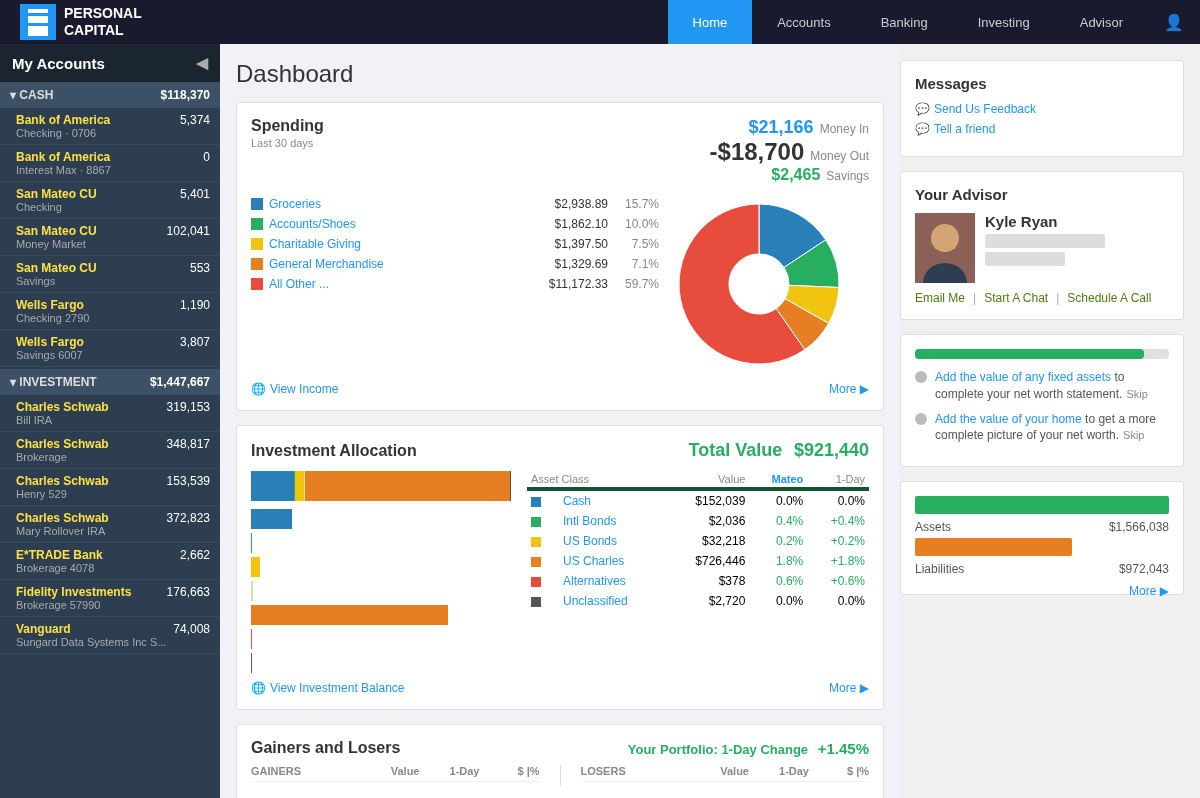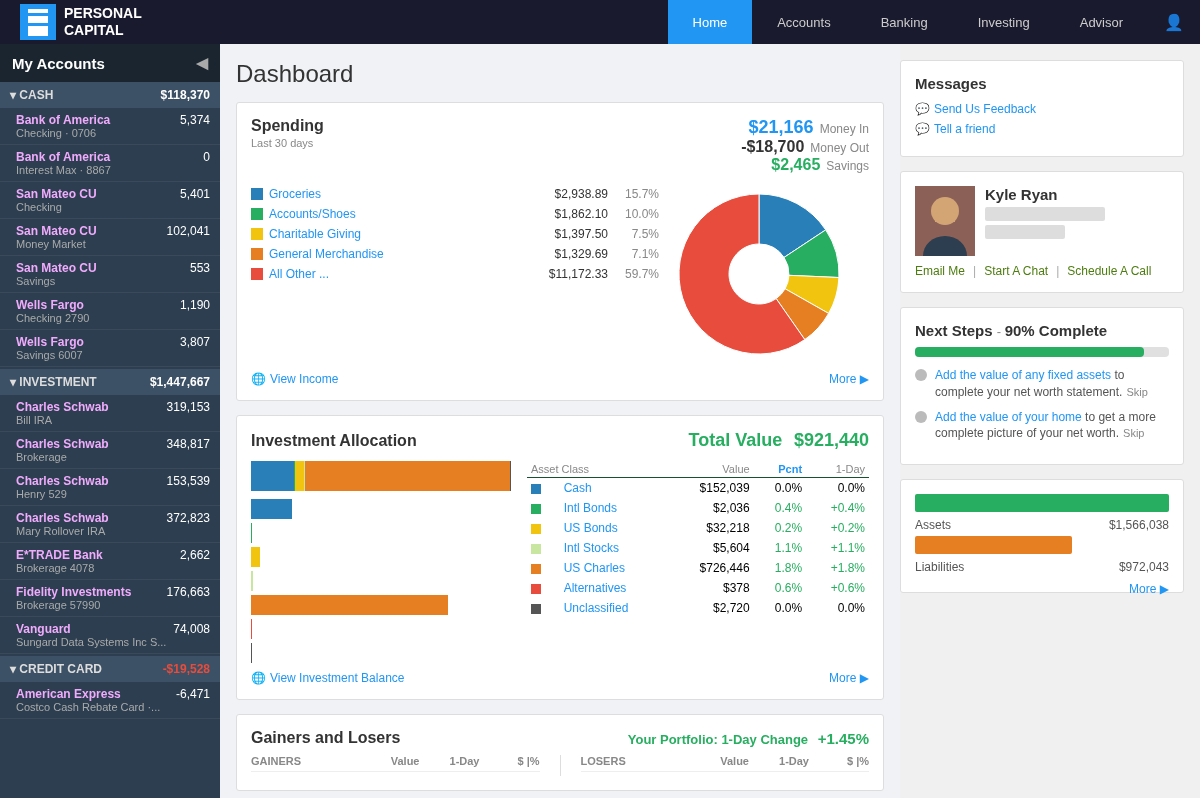--- a/index.html
+++ b/index.html
@@ -26,40 +26,40 @@
     
     .sidebar { width: 220px; background: #2c3e50; color: white; overflow-y: auto; flex-shrink: 0; }
     .sidebar-title { background: #1a252f; display: flex; align-items: center; justify-content: space-between; padding: 10px 12px; font-size: 15px; font-weight: bold; }
     .sidebar-title .collapse-btn { cursor: pointer; color: #aaa; }
     .sidebar-section { margin-bottom: 2px; }
     .sidebar-section-header { background: #3d5166; display: flex; align-items: center; justify-content: space-between; padding: 6px 10px; cursor: pointer; }
     .sidebar-section-header .section-name { font-size: 12px; font-weight: bold; text-transform: uppercase; color: #ddd; display: flex; align-items: center; gap: 6px; }
     .sidebar-section-header .section-total { font-size: 12px; color: #fff; font-weight: bold; }
     .sidebar-section-header .section-total.negative { color: #e74c3c; }
     .sidebar-account { padding: 5px 10px 5px 16px; border-bottom: 1px solid #3a4a5a; cursor: pointer; }
-    .sidebar-account .acct-name { color: #f0abfc; font-size: 12px; font-weight: bold; }
+    .sidebar-account .acct-name { color: #fde047; font-size: 12px; font-weight: bold; }
     .sidebar-account .acct-sub { color: #aaa; font-size: 11px; }
     .sidebar-account .acct-row { display: flex; justify-content: space-between; align-items: baseline; }
     .sidebar-account .acct-value { color: white; font-size: 12px; }
 
     
     .content { flex: 1; overflow-y: auto; padding: 0; background: #f0f2f5; }
     .content-inner { padding: 16px; }
     .dashboard-title { font-size: 24px; font-weight: normal; color: #333; margin-bottom: 14px; }
 
     
     .card { background: white; border: 1px solid #ddd; border-radius: 3px; margin-bottom: 14px; padding: 14px; }
 
     
     .spending-header { display: flex; align-items: flex-start; justify-content: space-between; margin-bottom: 10px; }
     .spending-title { font-size: 16px; font-weight: bold; color: #333; }
     .spending-sub { color: #888; font-size: 11px; margin-top: 2px; }
     .spending-amounts { text-align: right; }
     .spending-amounts .money-in { color: #2196F3; font-size: 18px; font-weight: bold; }
-    .spending-amounts .money-out { color: #333; font-size: 16px; font-weight: bold; }
+    .spending-amounts .money-out { color: #333; font-size: 24px; font-weight: bold; }
     .spending-amounts .savings { color: #27ae60; font-size: 16px; font-weight: bold; }
     .spending-amounts .label { color: #888; font-size: 12px; margin-left: 6px; }
     .spending-body { display: flex; gap: 10px; }
     .spending-legend { flex: 1; }
     .legend-row { display: flex; align-items: center; gap: 6px; padding: 3px 0; }
     .legend-dot { width: 12px; height: 12px; flex-shrink: 0; }
     .legend-name { color: #2196F3; font-size: 12px; flex: 1; cursor: pointer; }
     .legend-val { font-size: 12px; color: #333; width: 80px; text-align: right; }
     .legend-pct { font-size: 12px; color: #888; width: 45px; text-align: right; }
     .spending-chart { width: 200px; height: 180px; flex-shrink: 0; }
@@ -76,21 +76,21 @@
     .invest-total { font-size: 13px; color: #555; }
     .invest-total span { color: #27ae60; font-size: 18px; font-weight: bold; margin-left: 8px; }
     .invest-body { display: flex; gap: 16px; }
     .invest-bar-area { width: 260px; flex-shrink: 0; }
     .stacked-bar { display: flex; height: 30px; width: 100%; margin-bottom: 4px; }
     .bar-segment { height: 100%; }
     .bar-rows { display: flex; flex-direction: column; gap: 4px; margin-top: 8px; }
     .bar-row { display: flex; height: 20px; }
     .invest-table { flex: 1; font-size: 12px; }
     .invest-table table { width: 100%; border-collapse: collapse; }
-    .invest-table th { text-align: left; color: #888; font-weight: normal; padding: 2px 4px; border-bottom: 1px solid #14532d; font-size: 11px; }
+    .invest-table th { text-align: left; color: #888; font-weight: normal; padding: 2px 4px; border-bottom: 4px solid #14532d; font-size: 11px; }
     .invest-table th.right { text-align: right; }
     .invest-table td { padding: 3px 4px; vertical-align: middle; }
     .invest-table td.right { text-align: right; }
     .invest-table .pos { color: #27ae60; }
     .invest-table .asset-dot { width: 10px; height: 10px; display: inline-block; margin-right: 4px; vertical-align: middle; }
     .invest-table .asset-name { color: #2196F3; cursor: pointer; }
     .invest-footer { display: flex; justify-content: space-between; margin-top: 8px; }
 
     
     .gl-header { display: flex; justify-content: space-between; align-items: center; margin-bottom: 8px; }
@@ -279,33 +279,20 @@
         <span class="acct-value">176,663</span>
       </div>
       <div class="acct-sub">Brokerage 57990</div>
     </div>
           <div class="sidebar-account">
       <div class="acct-row">
         <span class="acct-name">Vanguard</span>
         <span class="acct-value">74,008</span>
       </div>
       <div class="acct-sub">Sungard Data Systems Inc S...</div>
-    </div>
-        </div>
-        <div class="sidebar-section">
-          <div class="sidebar-section-header">
-    <span class="section-name">▾ Credit Card</span>
-    <span class="section-total negative">-$19,528</span>
-  </div>
-          <div class="sidebar-account">
-      <div class="acct-row">
-        <span class="acct-name">American Express</span>
-        <span class="acct-value">-6,471</span>
-      </div>
-      <div class="acct-sub">Costco Cash Rebate Card ·...</div>
     </div>
         </div>
       </div>
   </div>
 
   <div class="content">
     <div class="content-inner">
       <h1 class="dashboard-title">Dashboard</h1>
 
       <div class="card">
@@ -414,21 +401,21 @@
                   <div style="width: 0.75px; max-width: 240px; height: 100%; background: rgb(85, 85, 85);"></div>
                 </div>
               </div>
             </div>
           <div class="invest-table">
             <table>
               <thead>
                 <tr>
                   <th colspan="2">Asset Class</th>
                   <th class="right">Value</th>
-                  <th class="right" style="color:#2196F3;font-weight:bold;">Pcnt</th>
+                  <th class="right" style="color:#2196F3;font-weight:bold;">Mateo</th>
                   <th class="right">1-Day</th>
                 </tr>
               </thead>
               <tbody id="invest-tbody">
                   <tr>
       <td><span class="asset-dot" style="background:#2980b9"></span></td>
       <td><span class="asset-name">Cash</span></td>
       <td class="right">$152,039</td>
       <td class="right ">0.0%</td>
       <td class="right ">0.0%</td>
@@ -441,27 +428,20 @@
       <td class="right pos">+0.4%</td>
     </tr>
                   <tr>
       <td><span class="asset-dot" style="background:#f1c40f"></span></td>
       <td><span class="asset-name">US Bonds</span></td>
       <td class="right">$32,218</td>
       <td class="right pos">0.2%</td>
       <td class="right pos">+0.2%</td>
     </tr>
                   <tr>
-      <td><span class="asset-dot" style="background:#c8e6a0"></span></td>
-      <td><span class="asset-name">Intl Stocks</span></td>
-      <td class="right">$5,604</td>
-      <td class="right pos">1.1%</td>
-      <td class="right pos">+1.1%</td>
-    </tr>
-                  <tr>
       <td><span class="asset-dot" style="background:#e67e22"></span></td>
       <td><span class="asset-name">US Charles</span></td>
       <td class="right">$726,446</td>
       <td class="right pos">1.8%</td>
       <td class="right pos">+1.8%</td>
     </tr>
                   <tr>
       <td><span class="asset-dot" style="background:#e74c3c"></span></td>
       <td><span class="asset-name">Alternatives</span></td>
       <td class="right">$378</td>
@@ -521,20 +501,21 @@
 
   <div class="right-panel">
 
     <div class="rcard">
       <div class="rcard-title">Messages</div>
       <a class="link">💬 <span>Send Us Feedback</span></a>
       <a class="link">💬 <span>Tell a friend</span></a>
     </div>
 
     <div class="rcard">
+      <div class="rcard-title">Your Advisor</div>
       <div class="advisor-body">
         <div class="advisor-photo">
           <svg width="60" height="70" viewBox="0 0 60 70">
             <rect width="60" height="70" fill="#8B6057"></rect>
             <circle cx="30" cy="25" r="14" fill="#d4a574"></circle>
             <ellipse cx="30" cy="70" rx="22" ry="20" fill="#2c3e50"></ellipse>
             <rect x="20" y="28" width="20" height="8" fill="#d4a574"></rect>
           </svg>
         </div>
         <div>
@@ -546,26 +527,20 @@
       <div class="advisor-links">
         <a>Email Me</a>
         <span class="sep">|</span>
         <a>Start A Chat</a>
         <span class="sep">|</span>
         <a>Schedule A Call</a>
       </div>
     </div>
 
     <div class="rcard">
-      <div class="next-steps-title">
-        <span>
-          <span>Next Steps</span>
-          <span class="pct"> - <span>90% Complete</span></span>
-        </span>
-      </div>
       <div class="progress-bar-outer">
         <div class="progress-bar-inner" id="progress-bar-inner" style="width: 90%;"></div>
       </div>
       <div class="next-step-item">
         <div class="next-step-dot"></div>
         <div><a>Add the value of any fixed assets</a><span> to complete your net worth statement.</span><span class="skip">Skip</span></div>
       </div>
       <div class="next-step-item">
         <div class="next-step-dot"></div>
         <div><a>Add the value of your home</a><span> to get a more complete picture of your net worth.</span><span class="skip">Skip</span></div>

